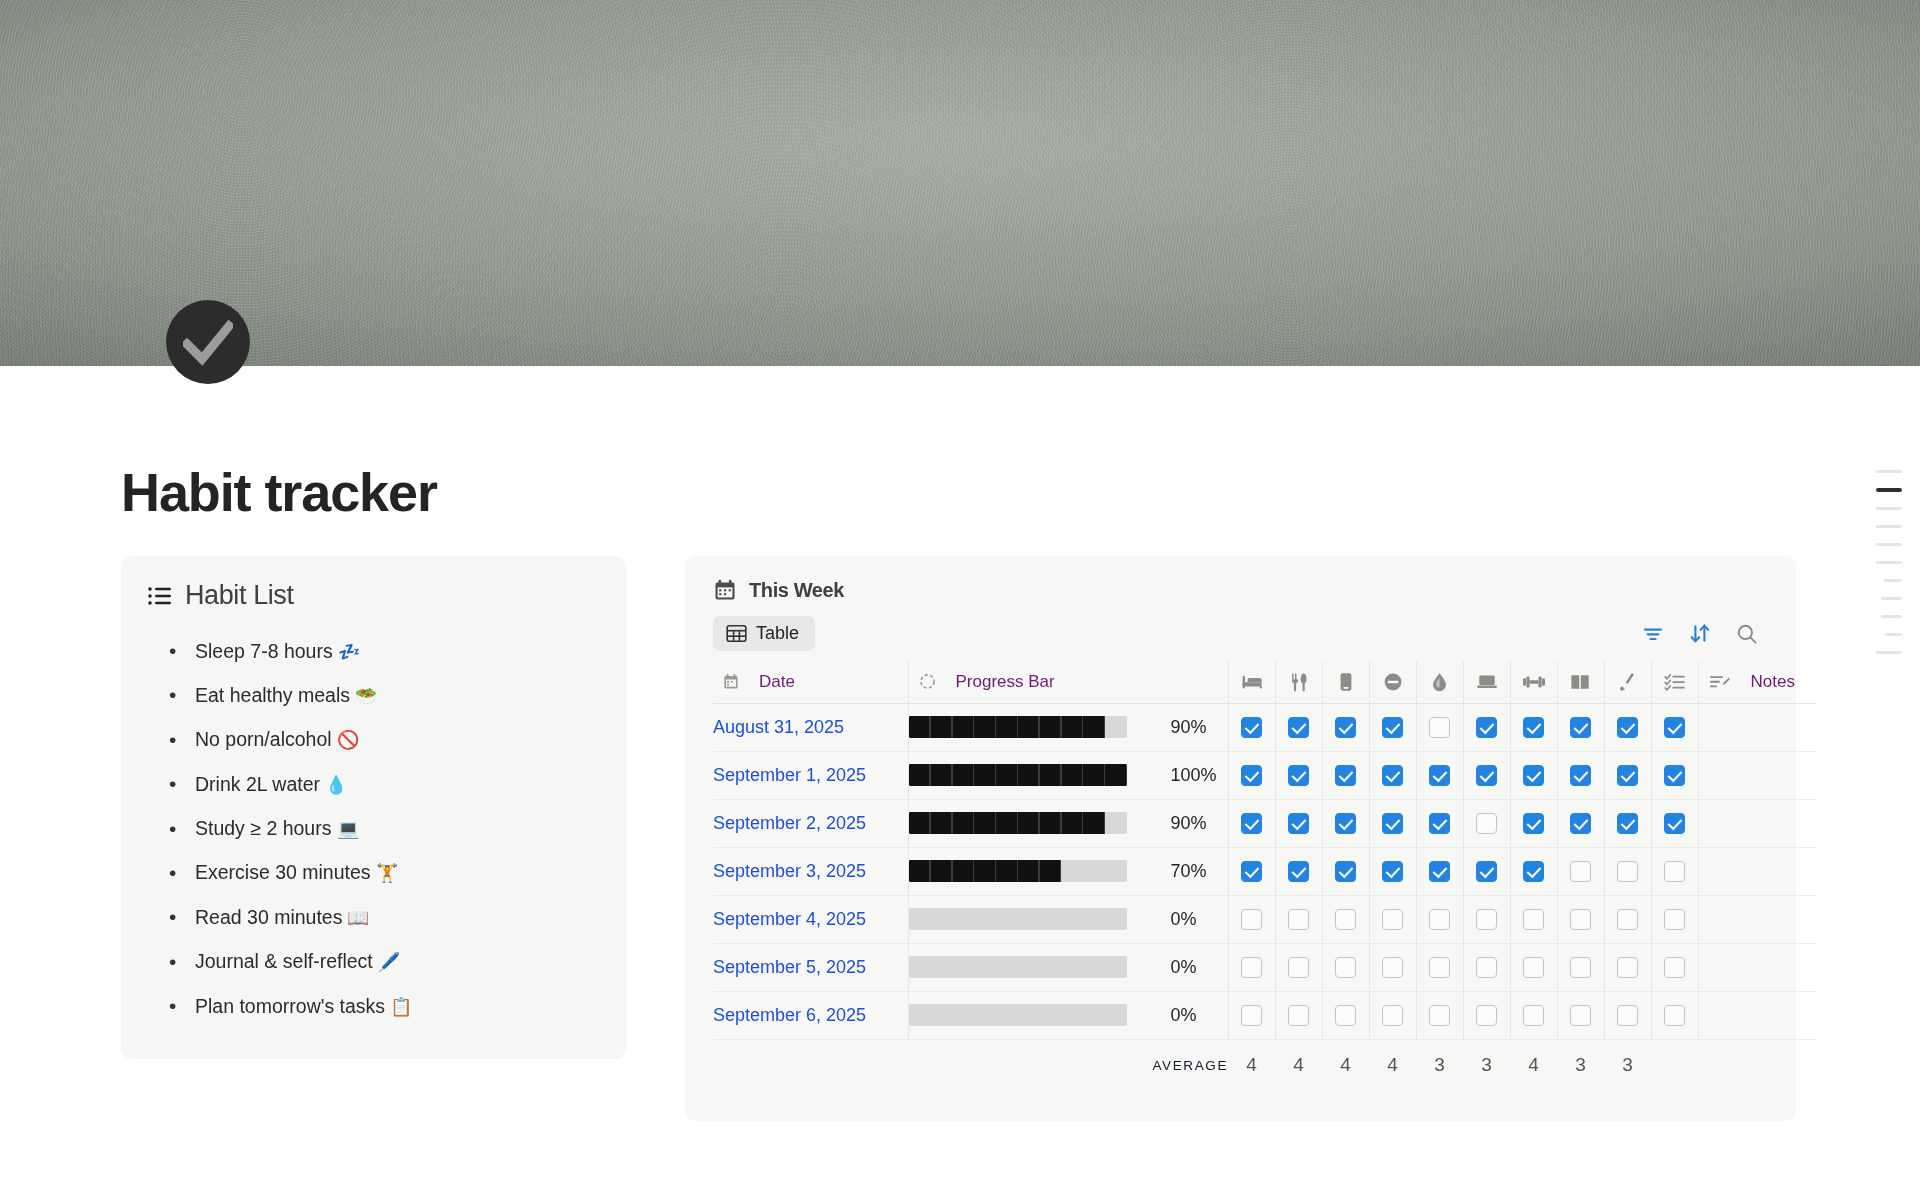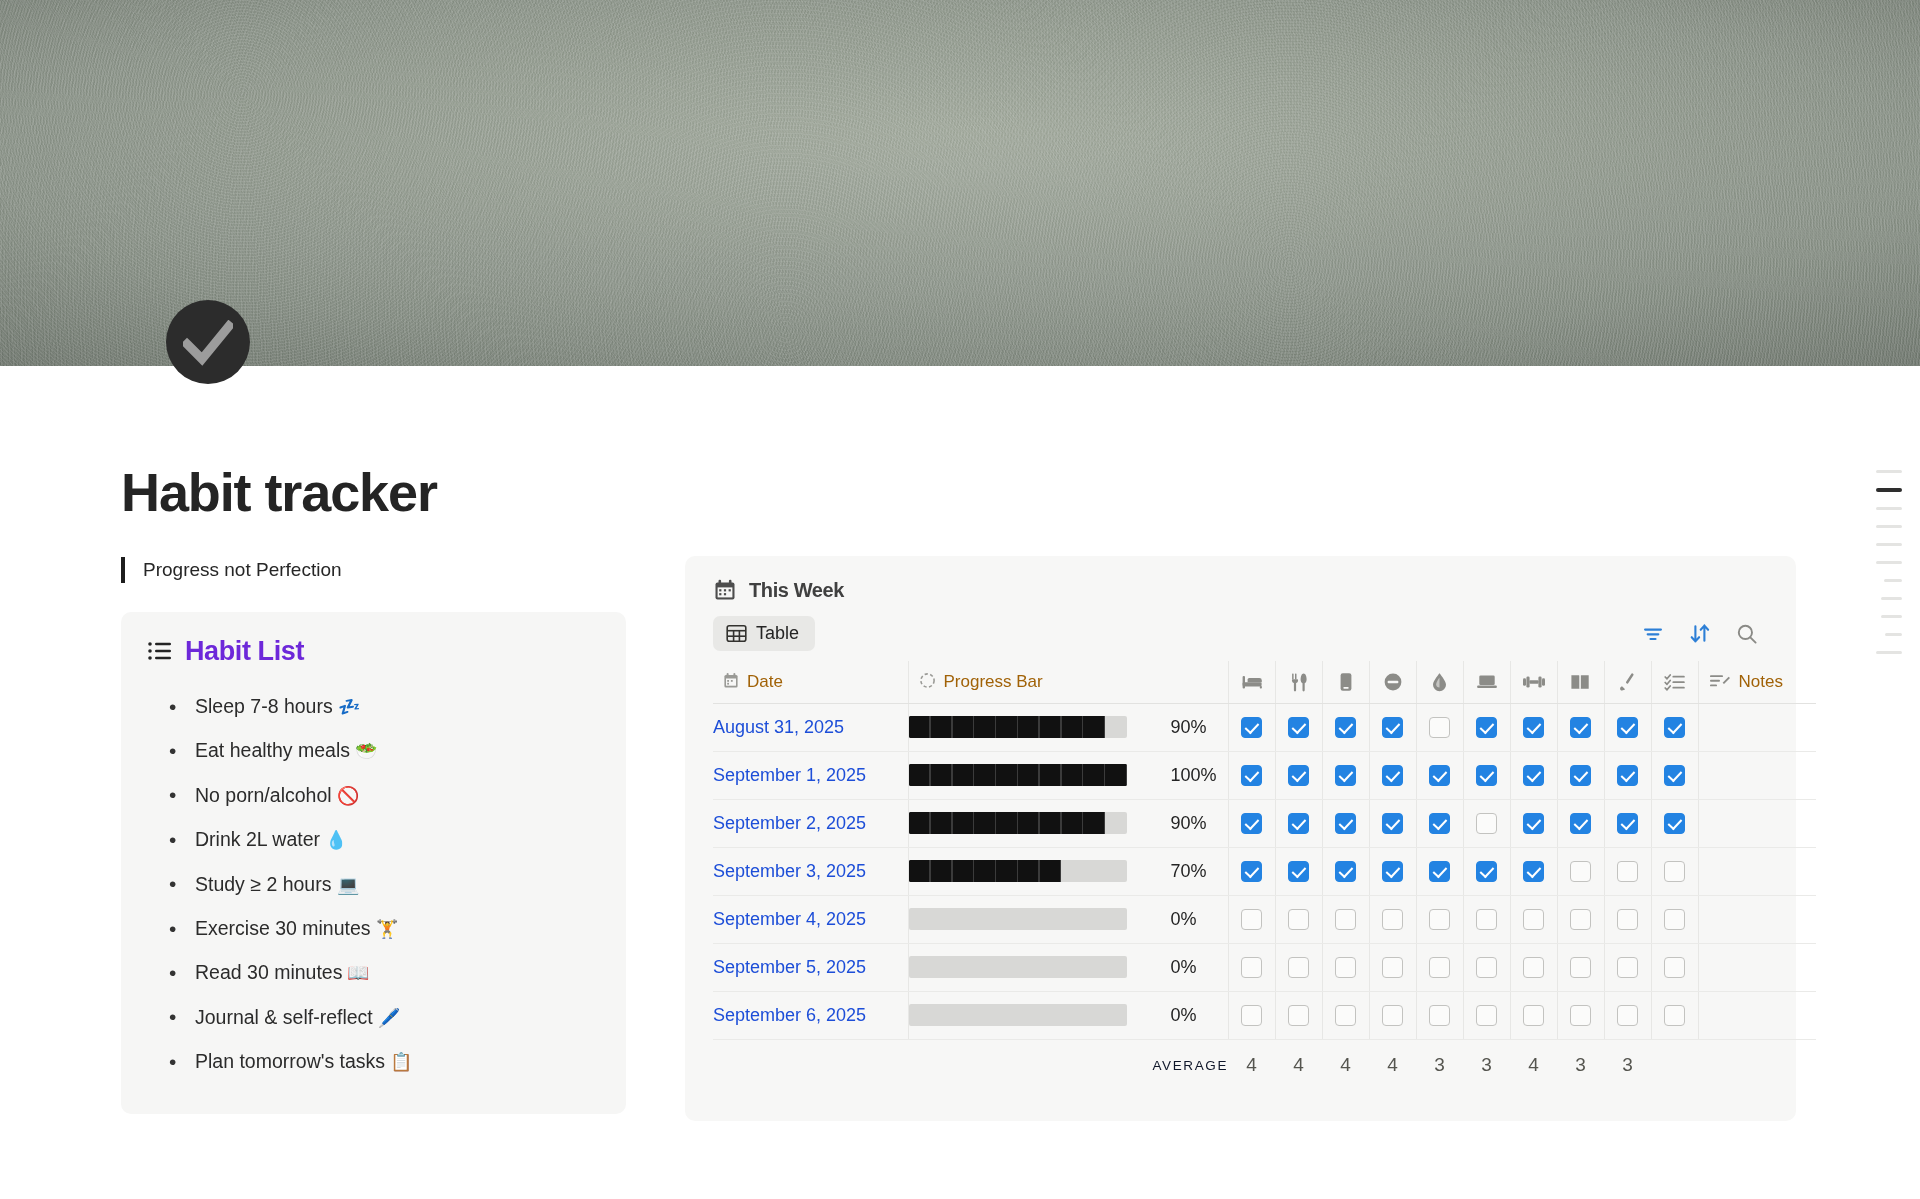--- a/index.html
+++ b/index.html
@@ -80,21 +80,21 @@
 
   .card {
     background: #f6f6f5;
     border-radius: 10px;
     padding: 24px 26px 30px 26px;
   }
   .card-head {
     display: flex; align-items: center; gap: 12px;
     margin-bottom: 18px;
   }
-  .card-head .ttl { font-size: 27px; font-weight: 700; color: #6d28d9; letter-spacing: -.4px; }
+  .card-head .ttl { font-size: 27px; font-weight: 400; color: #404040; letter-spacing: -.4px; }
 
   .habit-ul { list-style: none; margin-left: 48px; }
   .habit-ul li {
     position: relative;
     font-size: 19.5px; color: #2b2b2b;
     line-height: 1.3;
     padding: 9.5px 0;
   }
   .habit-ul li::before {
     content: "•"; position: absolute; left: -26px; top: 8px;
@@ -132,22 +132,22 @@
     border-bottom: 1px solid #eaeae8;
     padding: 0;
   }
   table.grid th:last-child, table.grid td:last-child { border-right: none; }
   table.grid thead th {
     border-bottom: 1px solid #e2e2e0;
     height: 42px;
     vertical-align: middle;
   }
   .th-in {
-    display: flex; gap: 8px;
-    font-size: 17px; color: #a16207; font-weight: 400;
+    display: flex; align-items: center; gap: 20px;
+    font-size: 17px; color: #701a75; font-weight: 400;
     padding: 0 10px;
   }
   .th-icon-only { display: flex; align-items: center; justify-content: center; }
 
   .col-date   { width: 195px; }
   .col-prog   { width: 320px; }
   .col-hab    { width: 47px; }
   .col-notes  { width: 118px; }
 
   td.cell-date {
@@ -218,23 +218,20 @@
     <path d="M4 24 L19 39 L46 6" fill="none" stroke="#9c9c9c" stroke-width="9" stroke-linecap="square" stroke-linejoin="miter"></path>
   </svg>
 </div>
 
 <div class="content">
 
   <div class="page-title">Habit tracker</div>
 
   <div class="left-col">
 
-    <div class="quote">
-      <span>Progress not Perfection</span>
-    </div>
 
     <div class="card">
       <div class="card-head">
         <span>
           <svg width="26" height="22" viewBox="0 0 26 22">
             <circle cx="3" cy="4" r="1.8" fill="#232323"></circle>
             <rect x="8" y="2.7" width="16" height="2.6" rx="1.2" fill="#232323"></rect>
             <circle cx="3" cy="11" r="1.8" fill="#232323"></circle>
             <rect x="8" y="9.7" width="16" height="2.6" rx="1.2" fill="#232323"></rect>
             <circle cx="3" cy="18" r="1.8" fill="#232323"></circle>

